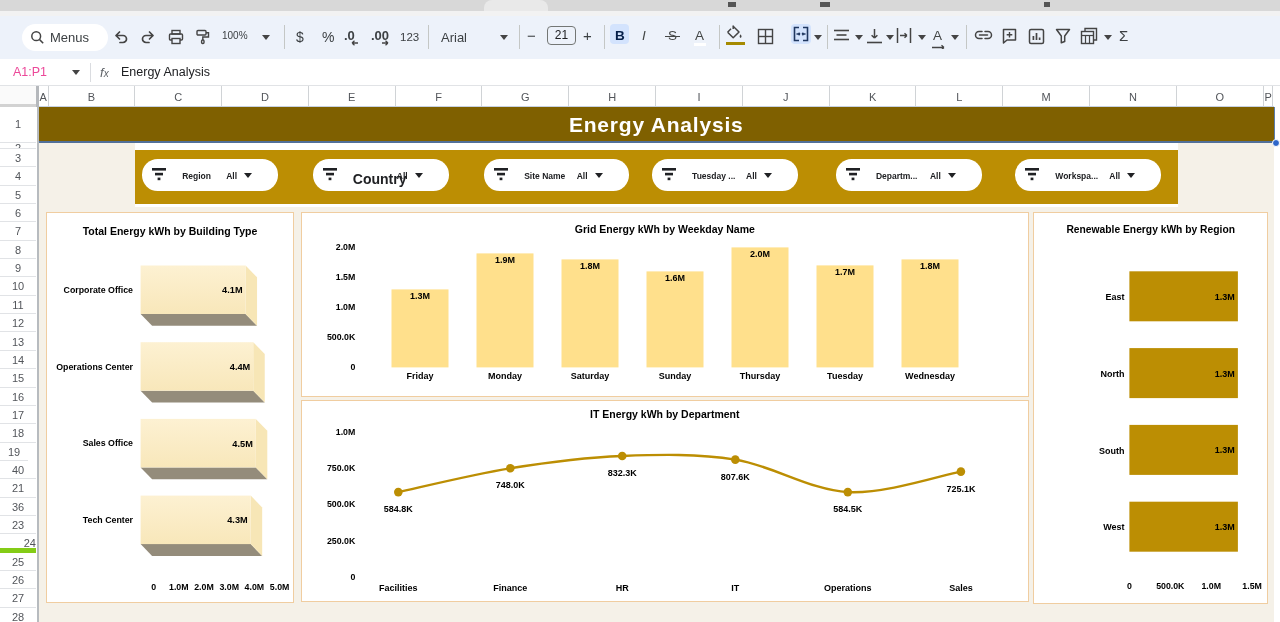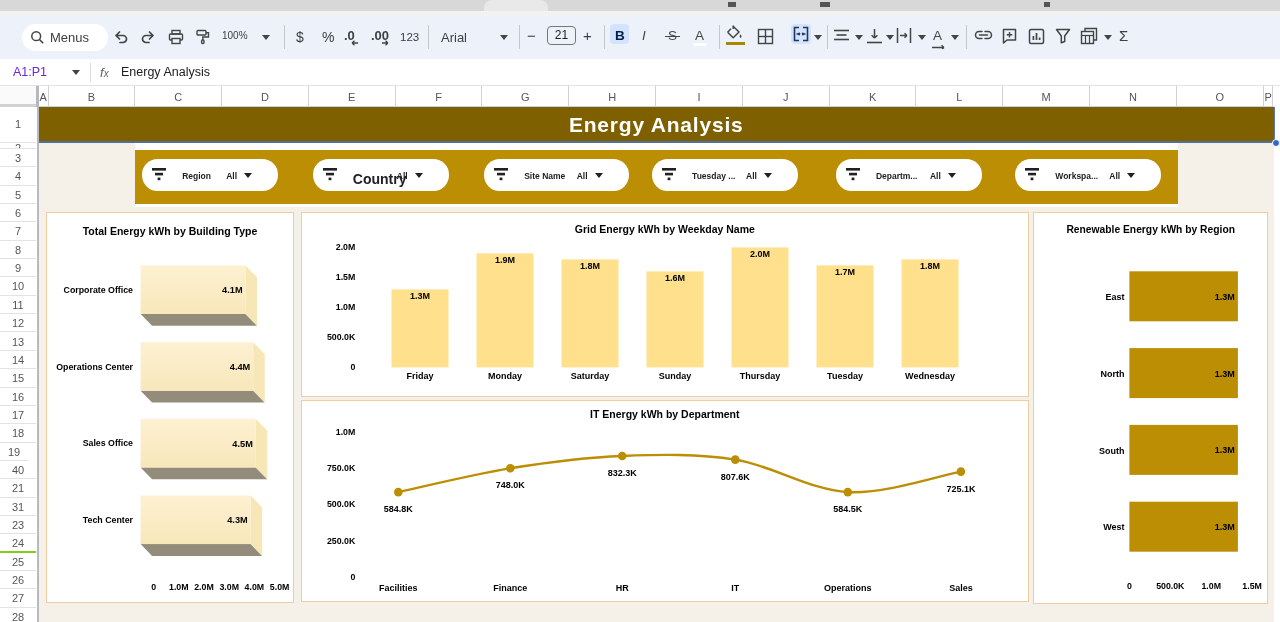--- a/index.html
+++ b/index.html
@@ -128,21 +128,21 @@
         <path d="M5 4.5 V1.5 H16.5 V13 H13.5" fill="none" stroke="#444" stroke-width="1.4"></path>
         <rect x="1.5" y="4.5" width="12" height="12" fill="none" stroke="#444" stroke-width="1.4"></rect>
         <line x1="1.5" y1="8.5" x2="13.5" y2="8.5" stroke="#444" stroke-width="1.2"></line>
         <line x1="5.5" y1="8.5" x2="5.5" y2="16.5" stroke="#444" stroke-width="1.2"></line>
         <line x1="9.5" y1="8.5" x2="9.5" y2="16.5" stroke="#444" stroke-width="1.2"></line>
       </svg>
 <div class="abs" style="left:1104px;top:19px;width:0;height:0;border-left:4px solid transparent;border-right:4px solid transparent;border-top:5px solid #444"></div>
 <div class="abs" style="left:1119px;top:11px;font-size:15px;color:#3c4043">Σ</div>
 </div>
 <div class="abs" style="left:0;top:59px;width:1280px;height:27px;background:#fff;border-bottom:1px solid #e1e3e6">
-<div class="abs" style="left:13px;top:6px;font-size:12.5px;color:#6d28d9">A1:P1</div>
+<div class="abs" style="left:13px;top:6px;font-size:12.5px;color:#ec4899">A1:P1</div>
 <div class="abs" style="left:72px;top:11px;width:0;height:0;border-left:4px solid transparent;border-right:4px solid transparent;border-top:5px solid #444"></div>
 <div class="abs" style="left:90px;top:4px;width:1px;height:19px;background:#dadce0"></div>
 <div class="abs" style="left:100px;top:6px;font-size:13px;font-style:italic;color:#5f6368">f<span style="font-size:10px">x</span></div>
 <div class="abs" style="left:121px;top:6px;font-size:12.5px;color:#202124">Energy Analysis</div>
 </div>
 <div class="abs" style="left:0;top:86px;width:1280px;height:21px;background:#fff">
 <div class="abs" style="left:39.0px;top:0;width:9.5px;height:21px;border-right:1px solid #d0d3d6;color:#52555a;font-size:11px;text-align:center;line-height:22px">A</div>
 <div class="abs" style="left:48.5px;top:0;width:86.80000000000001px;height:21px;border-right:1px solid #d0d3d6;color:#52555a;font-size:11px;text-align:center;line-height:22px">B</div>
 <div class="abs" style="left:135.3px;top:0;width:86.79999999999998px;height:21px;border-right:1px solid #d0d3d6;color:#52555a;font-size:11px;text-align:center;line-height:22px">C</div>
 <div class="abs" style="left:222.1px;top:0;width:86.79999999999998px;height:21px;border-right:1px solid #d0d3d6;color:#52555a;font-size:11px;text-align:center;line-height:22px">D</div>
@@ -177,23 +177,23 @@
 <div class="abs" style="left:0;top:207.2px;width:36px;height:18.30000000000001px;border-bottom:1px solid #e1e3e6;color:#52555a;font-size:11px;text-align:center;line-height:18.30000000000001px;overflow:hidden">12</div>
 <div class="abs" style="left:0;top:225.5px;width:36px;height:18.399999999999977px;border-bottom:1px solid #e1e3e6;color:#52555a;font-size:11px;text-align:center;line-height:18.399999999999977px;overflow:hidden">13</div>
 <div class="abs" style="left:0;top:243.89999999999998px;width:36px;height:18.30000000000001px;border-bottom:1px solid #e1e3e6;color:#52555a;font-size:11px;text-align:center;line-height:18.30000000000001px;overflow:hidden">14</div>
 <div class="abs" style="left:0;top:262.2px;width:36px;height:18.400000000000034px;border-bottom:1px solid #e1e3e6;color:#52555a;font-size:11px;text-align:center;line-height:18.400000000000034px;overflow:hidden">15</div>
 <div class="abs" style="left:0;top:280.6px;width:36px;height:18.299999999999955px;border-bottom:1px solid #e1e3e6;color:#52555a;font-size:11px;text-align:center;line-height:18.299999999999955px;overflow:hidden">16</div>
 <div class="abs" style="left:0;top:298.9px;width:36px;height:18.400000000000034px;border-bottom:1px solid #e1e3e6;color:#52555a;font-size:11px;text-align:center;line-height:18.400000000000034px;overflow:hidden">17</div>
 <div class="abs" style="left:0;top:317.3px;width:36px;height:18.30000000000001px;border-bottom:1px solid #e1e3e6;color:#52555a;font-size:11px;text-align:center;line-height:18.30000000000001px;overflow:hidden">18</div>
 <div class="abs" style="left:0;top:335.6px;width:28px;height:18.399999999999977px;border-bottom:1px solid #e1e3e6;color:#52555a;font-size:11px;text-align:center;line-height:18.399999999999977px;overflow:hidden">19</div>
 <div class="abs" style="left:0;top:354.0px;width:36px;height:18.30000000000001px;border-bottom:1px solid #e1e3e6;color:#52555a;font-size:11px;text-align:center;line-height:18.30000000000001px;overflow:hidden">40</div>
 <div class="abs" style="left:0;top:372.3px;width:36px;height:18.399999999999977px;border-bottom:1px solid #e1e3e6;color:#52555a;font-size:11px;text-align:center;line-height:18.399999999999977px;overflow:hidden">21</div>
-<div class="abs" style="left:0;top:390.7px;width:36px;height:18.30000000000001px;border-bottom:1px solid #e1e3e6;color:#52555a;font-size:11px;text-align:center;line-height:18.30000000000001px;overflow:hidden">31</div>
+<div class="abs" style="left:0;top:390.7px;width:36px;height:18.30000000000001px;border-bottom:1px solid #e1e3e6;color:#52555a;font-size:11px;text-align:center;line-height:18.30000000000001px;overflow:hidden">36</div>
 <div class="abs" style="left:0;top:409.0px;width:36px;height:18.399999999999977px;border-bottom:1px solid #e1e3e6;color:#52555a;font-size:11px;text-align:center;line-height:18.399999999999977px;overflow:hidden">23</div>
-<div class="abs" style="left:0;top:427.4px;width:36px;height:18.300000000000068px;border-bottom:2px solid #84cc16;color:#52555a;font-size:11px;text-align:center;line-height:18.300000000000068px;overflow:hidden">24</div>
+<div class="abs" style="left:0;top:427.4px;width:36px;height:18.300000000000068px;border-bottom:5px solid #84cc16;color:#52555a;font-size:11px;text-align:right;line-height:18.300000000000068px;overflow:hidden">24</div>
 <div class="abs" style="left:0;top:445.70000000000005px;width:36px;height:18.399999999999977px;border-bottom:1px solid #e1e3e6;color:#52555a;font-size:11px;text-align:center;line-height:18.399999999999977px;overflow:hidden">25</div>
 <div class="abs" style="left:0;top:464.1px;width:36px;height:18.299999999999955px;border-bottom:1px solid #e1e3e6;color:#52555a;font-size:11px;text-align:center;line-height:18.299999999999955px;overflow:hidden">26</div>
 <div class="abs" style="left:0;top:482.4px;width:36px;height:18.399999999999977px;border-bottom:1px solid #e1e3e6;color:#52555a;font-size:11px;text-align:center;line-height:18.399999999999977px;overflow:hidden">27</div>
 <div class="abs" style="left:0;top:500.79999999999995px;width:36px;height:18.300000000000068px;border-bottom:1px solid #e1e3e6;color:#52555a;font-size:11px;text-align:center;line-height:18.300000000000068px;overflow:hidden">28</div>
 <div class="abs" style="left:37px;top:0;width:2px;height:515px;background:#b7bbbf"></div>
 </div>
 <div class="abs" style="left:39px;top:107px;width:1234.5px;height:515px;background:#f5f1e8"></div>
 <div class="abs" style="left:1273.5px;top:107px;width:6.5px;height:515px;background:#fff"></div>
 <div class="abs" style="left:39px;top:107.4px;width:1234.5px;height:33.9px;background:#7f6000"></div>
 <div class="abs" style="left:39px;top:106.2px;width:1234.5px;height:1.2px;background:#c6d1e2"></div>

